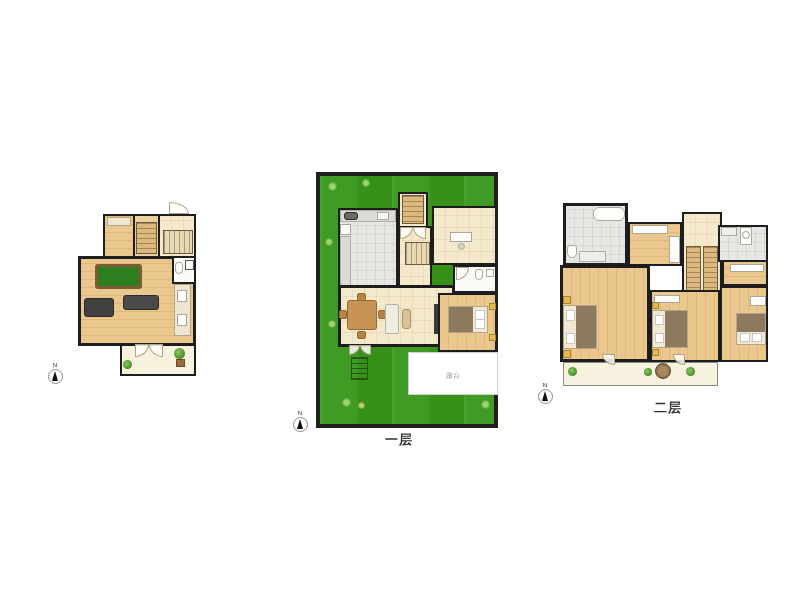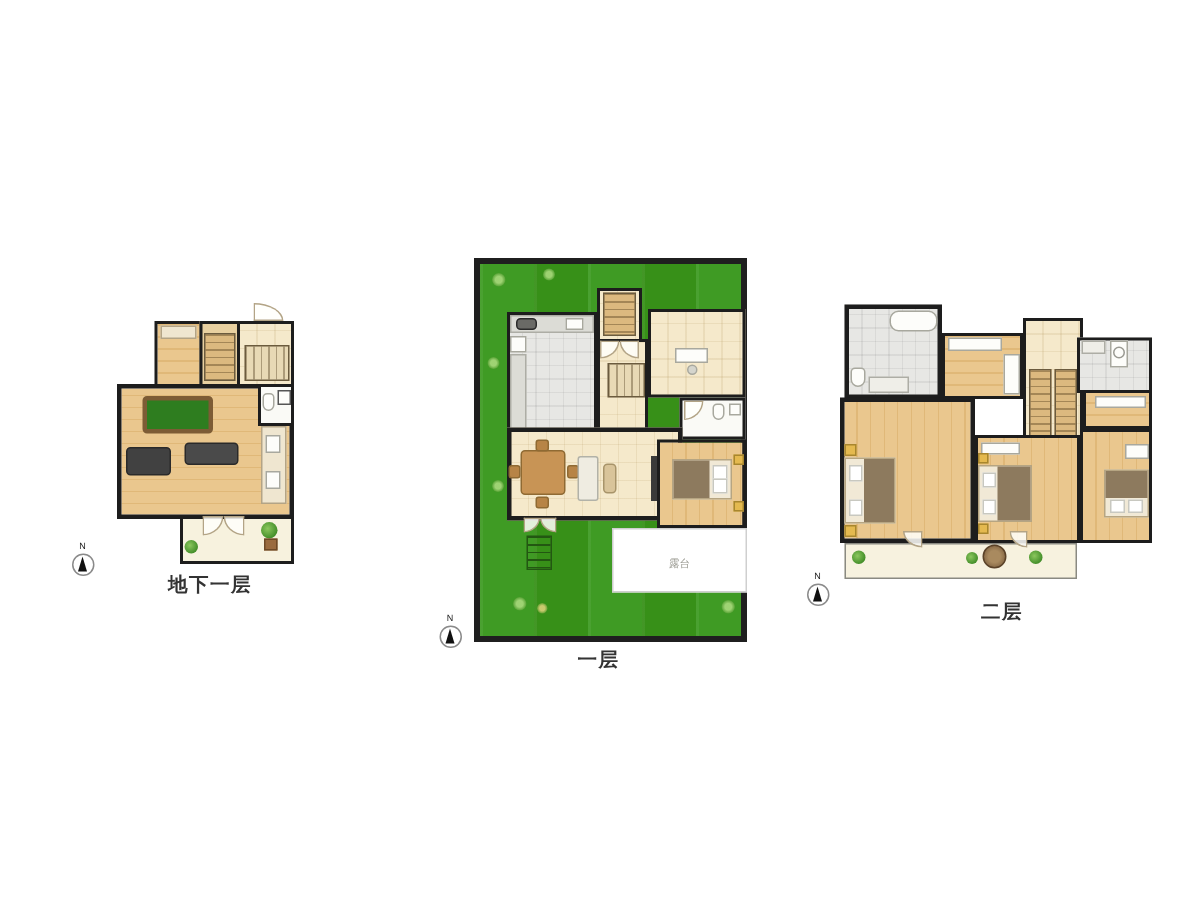--- a/index.html
+++ b/index.html
@@ -226,17 +226,16 @@
         <i class="needle"></i>
       </span>
   </div>
   <div class="compass" style="left:537px;top:382px;">
     <span class="n">N</span>
     <span class="circ">
         <i class="needle"></i>
       </span>
   </div>
 
-  <div class="floor-label" style="left:85px;top:381px;width:110px;">地下一层</div>
   <div class="floor-label" style="left:354px;top:431px;width:90px;">一层</div>
   <div class="floor-label" style="left:623px;top:399px;width:90px;">二层</div>
 
 </div>
 
 </body></html>

